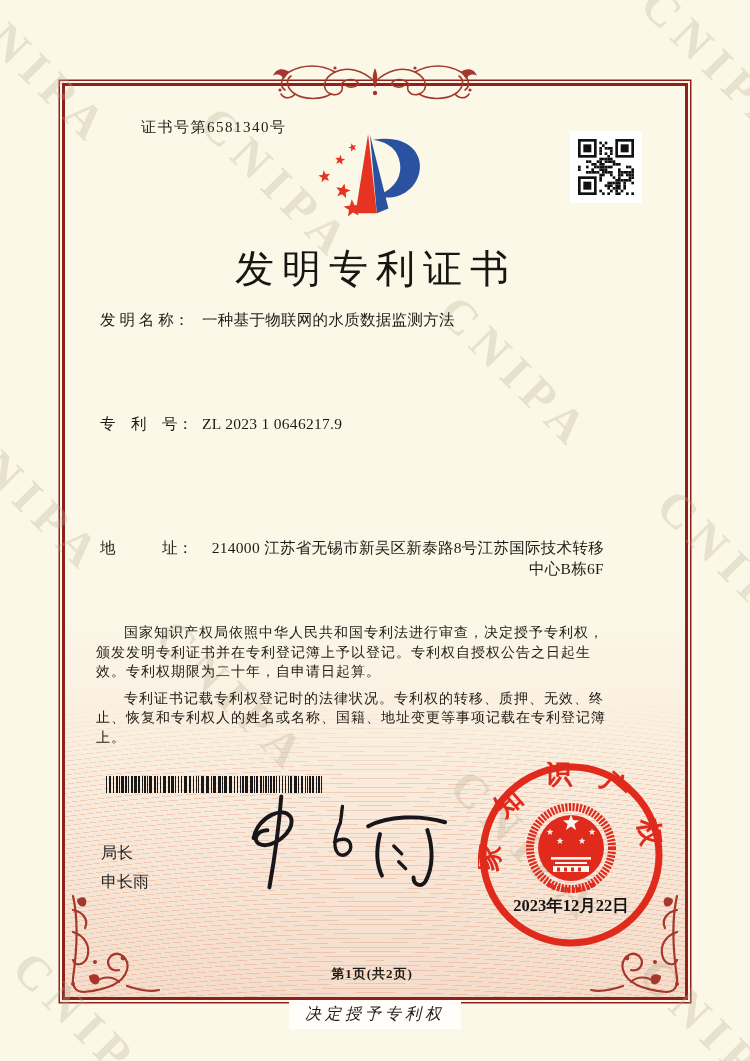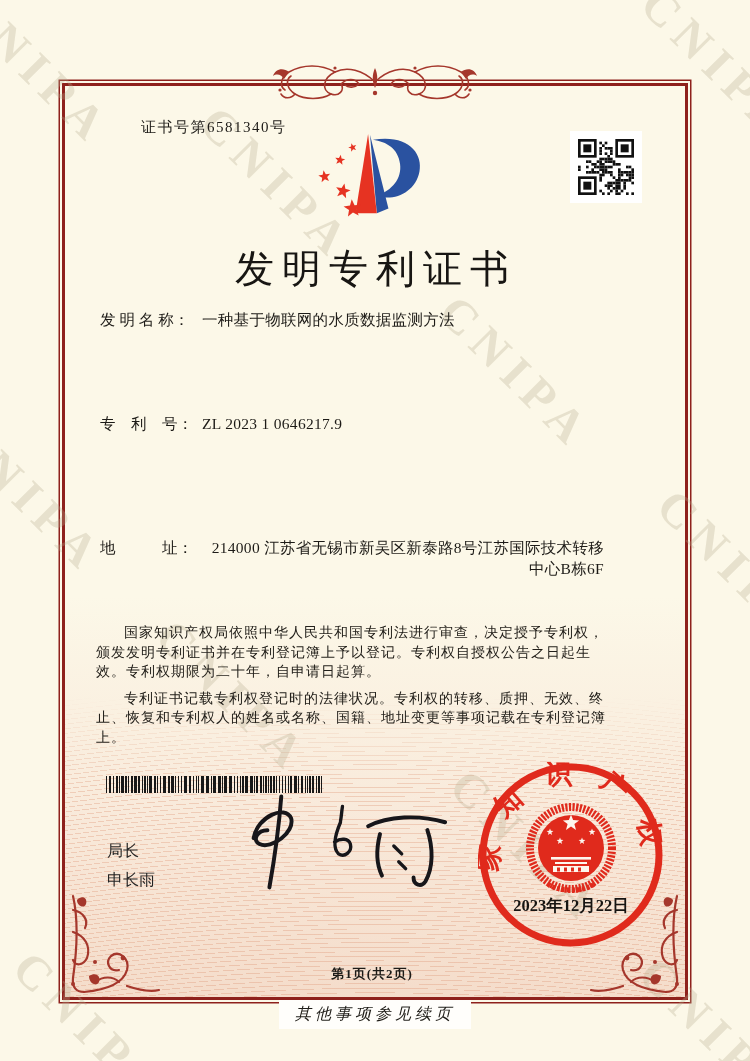--- a/index.html
+++ b/index.html
@@ -46,22 +46,22 @@
   .field .lab{display:inline-block; width:102px; white-space:pre; vertical-align:top;}
   .field .val{display:inline-block; vertical-align:top; letter-spacing:0.3px;}
   .field .val.wrap{width:402px;text-align:right;}
   .grant2{position:absolute; left:258px; top:0; white-space:nowrap;}
   .grant2 .lab{width:auto; margin-right:6px;}
   .paras{position:absolute; left:96px; top:623px; width:516px;
          font-size:14px; line-height:19.5px; letter-spacing:1px; color:#23201b;}
   .paras p{margin:0 0 7px 0; text-indent:2em;}
   .barcode{position:absolute; left:106px; top:776px; width:224px; height:17px; font-size:0; white-space:nowrap;}
   .barcode i{display:inline-block; height:17px; background:#181818;}
-  .director{position:absolute; left:107px; top:838px;
-            font-family:Liberation Mono, monospace;
+  .director{position:absolute; left:101px; top:838px;
+            font-family:Liberation Serif, serif;
             font-size:16px; line-height:29px; color:#232323;}
   .signature{position:absolute; left:224px; top:791px;}
   .seal{position:absolute; left:478px; top:762px;}
   .page-info{position:absolute; left:62px; top:965px; width:620px; text-align:center;
              font-size:13px; letter-spacing:1px;font-weight:bold;}
   .note-box{position:absolute; left:375px; top:1000px; transform:translateX(-50%);
             background:#fffefb; padding:4px 16px; font-style:italic;
             font-size:16px; letter-spacing:4px; white-space:nowrap; color:#1f1d18;}
   .dragons{position:absolute; left:269px; top:60px;}
   .corner{position:absolute; top:892px;}
@@ -345,16 +345,16 @@
           <rect x="86" y="105.5" width="3" height="4"></rect>
           <rect x="93" y="105.5" width="3" height="4"></rect>
           <rect x="100" y="105.5" width="3" height="4"></rect>
         </g>
         <path d="M70,122 C78,130 108,130 116,122" fill="none" stroke="#e02a1c" stroke-width="5" stroke-dasharray="3 2"></path>
       </g>
       <text x="93" y="149" text-anchor="middle" font-size="16.5" font-weight="600" fill="#161412" style="font-family:'Liberation Serif','DejaVu Serif',serif">2023年12月22日</text>
     </svg>
 
     <div class="page-info">第1页(共2页)</div>
-    <div class="note-box">其他事项参见续页</div>
+    <div class="note-box">决定授予专利权</div>
 
   </div>
 </div>
 
 </body></html>

